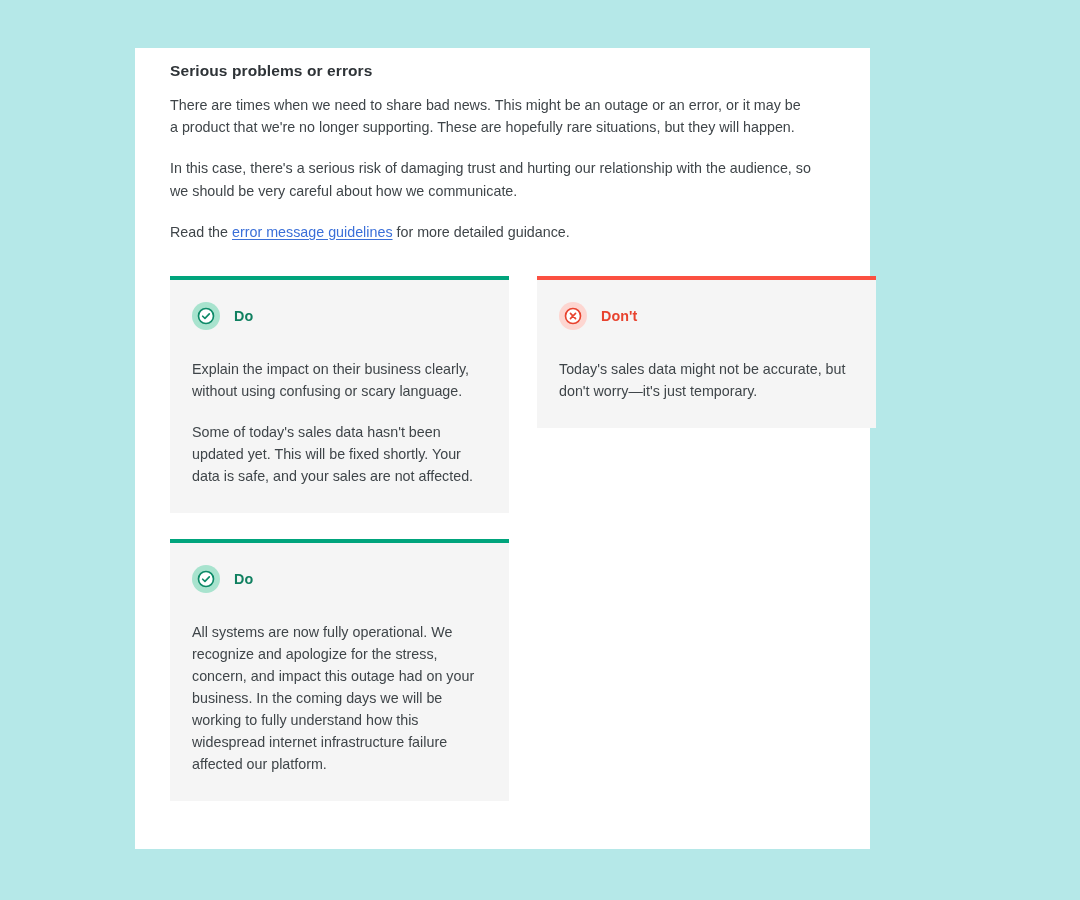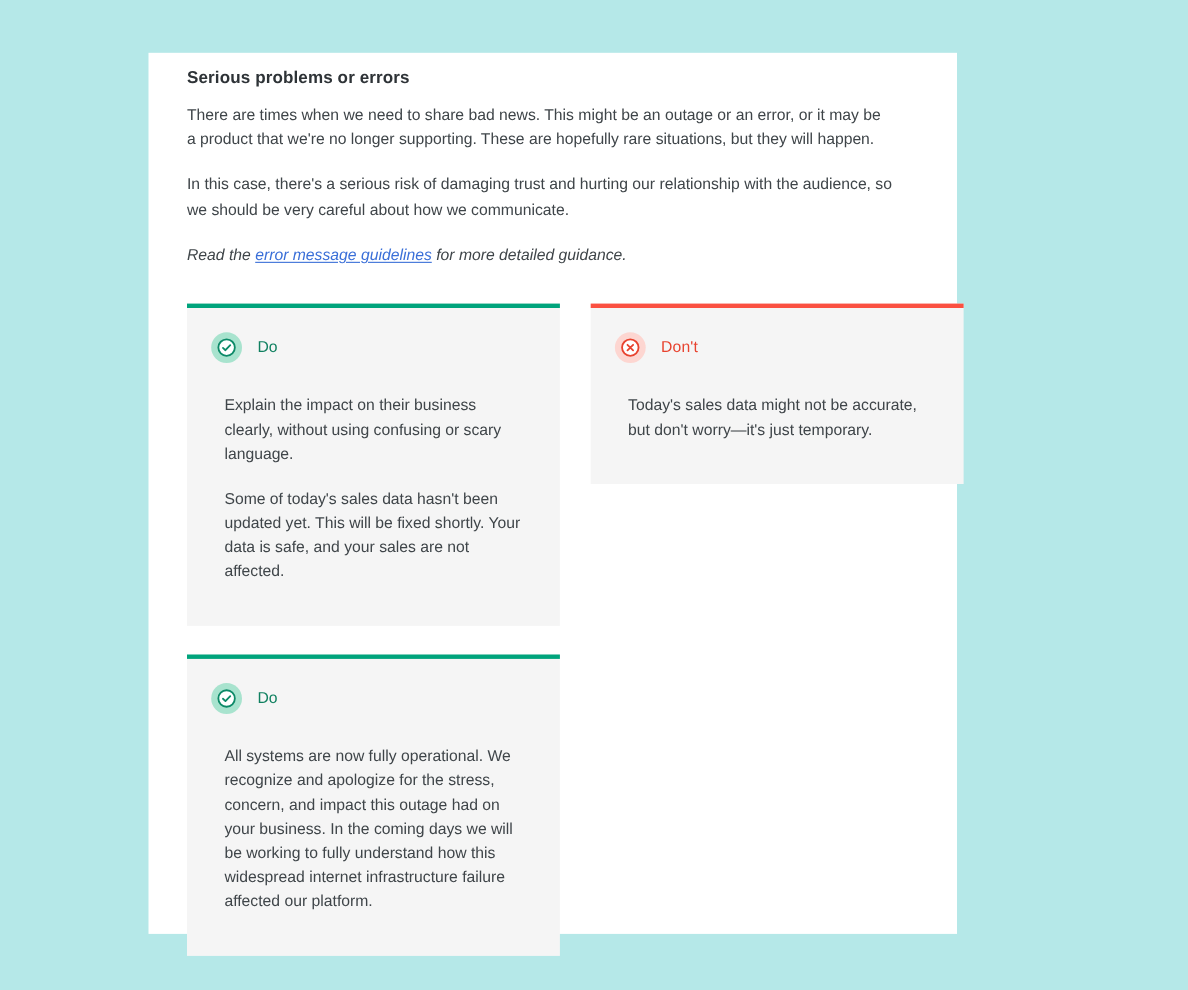--- a/index.html
+++ b/index.html
@@ -48,21 +48,20 @@
     line-height: 22.3px;
     margin: 0 0 19px 0;
     max-width: 640px;
   }
   .body-text.p2 {
     max-width: 650px;
     margin-bottom: 19px;
   }
   .body-text.p3 {
     margin-bottom: 13px;
-    font-style: italic;
   }
 
   .inline-link {
     color: #3a6fd8;
     text-decoration: underline;
     text-underline-offset: 2px;
   }
 
   
   .cards {
@@ -116,31 +115,31 @@
     display: flex;
     align-items: center;
     justify-content: center;
     flex: 0 0 28px;
   }
   .badge.do   { background: #a8e3ce; }
   .badge.dont { background: #fdd6d1; }
 
   .card-label {
     font-size: 14.3px;
-    font-weight: 400;
+    font-weight: 700;
     letter-spacing: 0.1px;
   }
   .card-label.do   { color: #108060; }
   .card-label.dont { color: #e8432f; }
 
   .card-text {
     font-size: 14.3px;
     color: #3f4549;
     line-height: 22px;
-    margin: 12px;
+    margin: 0;
   }
   .card-text.example {
     margin-top: 19px;
   }
 
   .spacer-cell {
     flex: 0 0 339px;
   }
 </style>
 </head>

